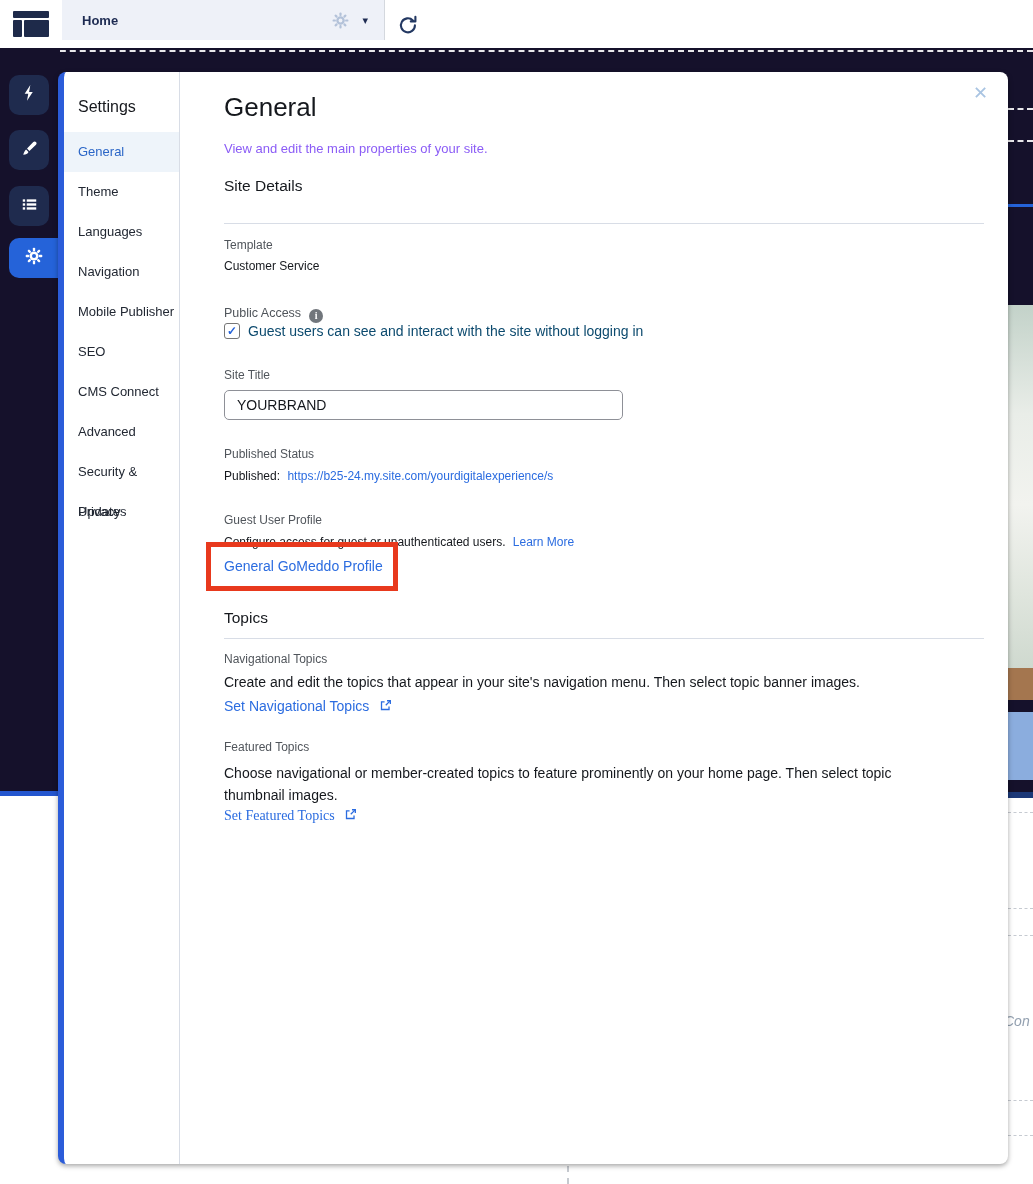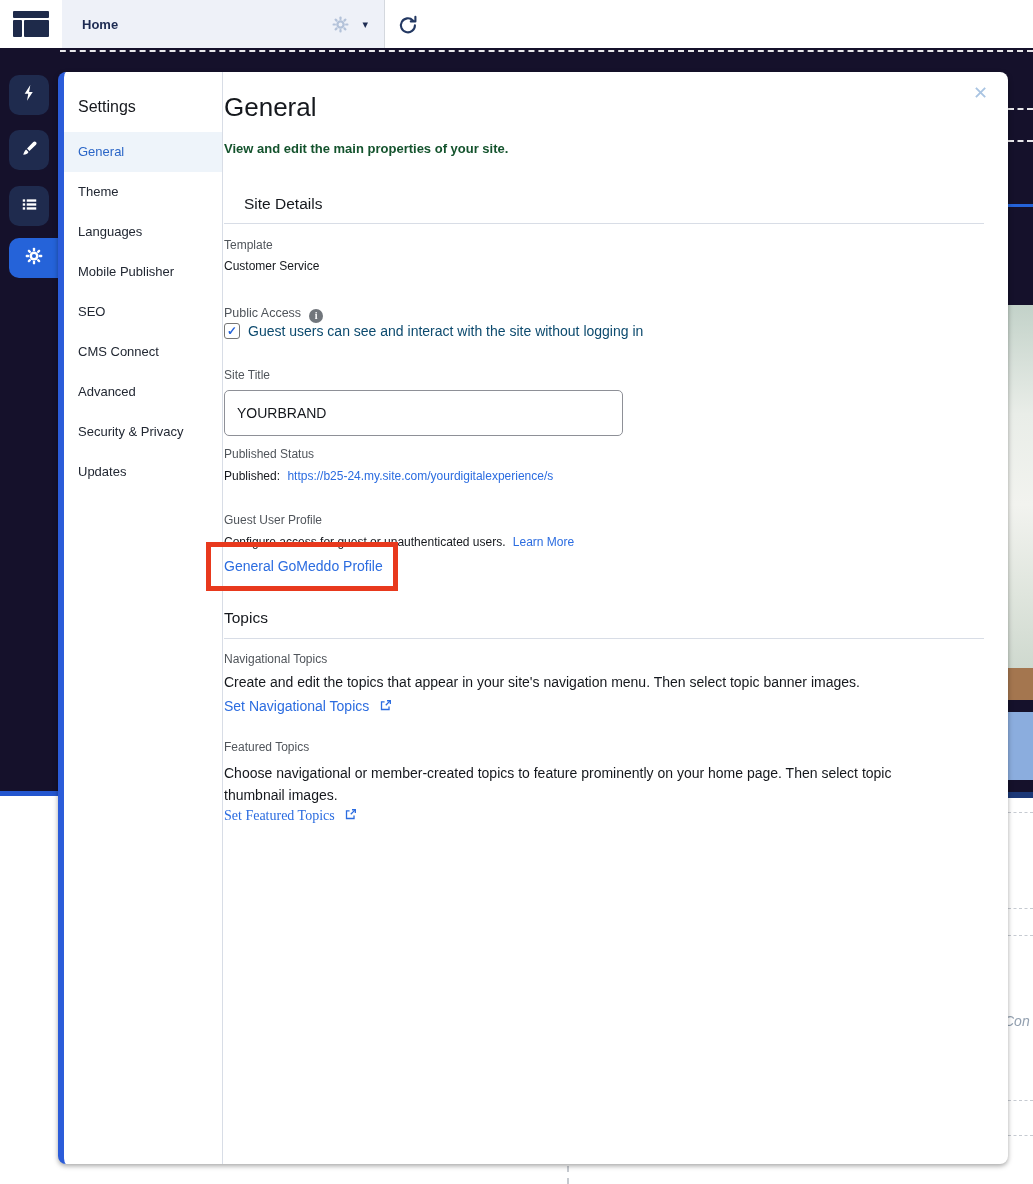--- a/index.html
+++ b/index.html
@@ -7,21 +7,21 @@
   body {
     position: relative;
     font-family: "Liberation Sans", sans-serif;
     background: #ffffff;
     overflow: hidden;
     color: #16181d;
   }
   
   .topbar { position:absolute; left:0; top:0; width:1033px; height:48px; background:#fff; z-index:10; }
   .logo { position:absolute; left:12px; top:9px; width:38px; height:30px; }
-  .tab { position:absolute; left:62px; top:0; width:323px; height:48px; background:#eef1f8;
+  .tab { position:absolute; left:62px; top:0; width:323px; height:40px; background:#eef1f8;
          display:flex; align-items:center; padding:0 16px 0 20px; border-right:1px solid #d4d8de; }
   .tab-label { font-size:13px; font-weight:700; color:#1d2b52; }
   .tab-spacer { flex:1; }
   .tab-gear { width:19px; height:19px; }
   .tab-chevron { margin-left:12px; color:#1d2b52; font-size:11px; line-height:1; }
   .refresh-btn { position:absolute; left:396px; top:13px; width:24px; height:24px; }
   
   .bk { position:absolute; z-index:1; }
   .bk-dark-top { left:0; top:48px; width:1033px; height:257px; background:#15112b; }
   .bk-dash-white { height:0; border-top:2px dashed rgba(255,255,255,.9); }
@@ -39,44 +39,44 @@
   .bk-partial-text { left:1004px; top:1013px; font-style:italic; font-size:14px; color:#93a0b0; white-space:nowrap; }
   .bk-bottom-dash-v { left:567px; top:1166px; width:0; height:18px; border-left:2px dashed #c6cad0; }
   
   .tool-btn { position:absolute; left:9px; width:40px; height:40px; border-radius:10px;
               background:#1f2b4e; display:flex; align-items:center; justify-content:center; z-index:3; }
   .tool-btn.active { width:49px; border-radius:10px 0 0 10px; background:#2563d9; }
   
   .modal { position:absolute; left:58px; top:72px; width:950px; height:1092px; background:#fff;
            border-left:6px solid #2b5cd9; border-radius:8px; z-index:5;
            box-shadow:0 2px 5px rgba(0,0,0,.35); }
-  .menu { position:absolute; left:0; top:0; bottom:0; width:159px; border-right:1px solid #d8dde6; background:#fff;
+  .menu { position:absolute; left:0; top:0; bottom:0; width:116px; border-right:1px solid #d8dde6; background:#fff;
           border-radius:8px 0 0 8px; }
   .menu-title { position:absolute; left:14px; top:26px; font-size:16px; font-weight:500; color:#16181d; }
   .menu-list { position:absolute; left:0; top:60px; width:100%; }
   .menu-item { height:40px; line-height:40px; padding-left:14px; font-size:13px; color:#222833; cursor:pointer; }
   .menu-item.active { background:#eef4fa; color:#2b66c7; }
   .content { position:absolute; left:136px; top:0; right:0; bottom:0; }
   .close-x { position:absolute; top:12px; right:20px; font-size:18px; color:#a9c4e2; cursor:pointer; line-height:1; }
   .abs { position:absolute; left:24px; }
   .h1 { top:20px; font-size:26px; font-weight:400; color:#15181d; }
-  .subtitle { top:69px; font-size:13px; color:#14532d;font-weight:bold; }
+  .subtitle { top:69px; font-size:13px; color:#8b5cf6; }
   .section-h { font-size:15.5px; font-weight:400; color:#15181d; }
   .hr { height:0; border-top:1px solid #d8dde6; width:760px; }
   .lbl { font-size:12px; color:#50555b; }
   .val { font-size:12px; color:#15181d; }
   .link { color:#2b6ce0; text-decoration:none; cursor:pointer; }
   .info-icon { display:inline-block; width:14px; height:14px; border-radius:50%; background:#71767c; color:#fff;
                font-size:10px; font-weight:700; text-align:center; line-height:14px; vertical-align:-2px; margin-left:8px;
                font-family:"Liberation Serif", serif; }
   .cb-row { top:251px; display:flex; align-items:center; }
   .checkbox { width:16px; height:16px; border:1px solid #767676; border-radius:3px; background:#fff;
               display:flex; align-items:center; justify-content:center; font-size:12px; font-weight:700; color:#2563d9; }
   .cb-label { margin-left:8px; font-size:14px; color:#0c4a6e; }
-  .site-title-input { top:318px; width:399px; height:46px; border:1px solid #8e9097; border-radius:5px;
+  .site-title-input { top:318px; width:399px; height:30px; border:1px solid #8e9097; border-radius:5px;
                       font-size:14px; color:#15181d; padding:8px 12px; font-family:"Liberation Sans",sans-serif; }
   .red-rect { position:absolute; left:6px; top:470px; width:192px; height:49px; border:5px solid #e8391d; z-index:8; }
   .ext-icon { vertical-align:-1px; margin-left:5px; }
   .desc { font-size:14px; color:#15181d; }
 </style>
 </head>
 <body>
 
 <div class="bk bk-dark-top"></div>
 <div class="bk bk-dash-white" style="left:0; top:50px; width:1033px;"></div>
@@ -186,36 +186,37 @@
 </div>
 
 <div class="modal">
 
   <div class="menu">
     <div class="menu-title">Settings</div>
     <div class="menu-list">
       <div class="menu-item active">General</div>
       <div class="menu-item">Theme</div>
       <div class="menu-item">Languages</div>
+      <div class="menu-item">Navigation</div>
       <div class="menu-item">Mobile Publisher</div>
       <div class="menu-item">SEO</div>
       <div class="menu-item">CMS Connect</div>
       <div class="menu-item">Advanced</div>
       <div class="menu-item">Security &amp; Privacy</div>
       <div class="menu-item">Updates</div>
     </div>
   </div>
 
   <div class="content">
     <span class="close-x">✕</span>
 
     <div class="abs h1">General</div>
     <div class="abs subtitle">View and edit the main properties of your site.</div>
 
-    <div class="abs section-h" style="top:123px;margin-left:20px;">Site Details</div>
+    <div class="abs section-h" style="top:105px;">Site Details</div>
     <div class="abs hr" style="top:151px;"></div>
 
     <div class="abs lbl" style="top:166px;">Template</div>
     <div class="abs val" style="top:187px;">Customer Service</div>
 
     <div class="abs" style="top:231px;">
       <span class="lbl" style="font-size:12.5px;">Public Access</span><span class="info-icon">i</span>
     </div>
     <div class="abs cb-row">
       <span class="checkbox">✓</span>

